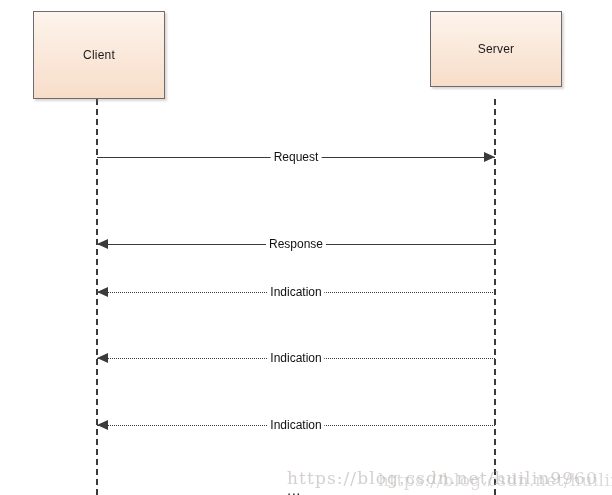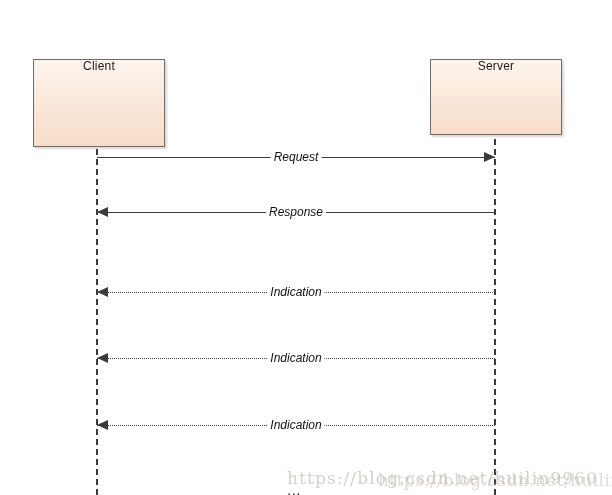--- a/index.html
+++ b/index.html
@@ -19,23 +19,22 @@
   }
 
   
   .participant {
     position: absolute;
     box-sizing: border-box;
     border: 1px solid #6b6b70;
     background: linear-gradient(to bottom, #fdf4ec 0%, #fbeadc 45%, #f7ddc9 100%);
     box-shadow: 2px 2px 2px rgba(140,120,110,0.30);
     display: flex;
-    align-items: flex-start;
+    align-items: center;
     justify-content: center;
-    margin-top: 48px;
   }
   .participant .plabel {
     font-size: 12px;
     color: #1a1a1a;
     letter-spacing: 0.2px;
     line-height: 1;
     user-select: none;
   }
 
   
@@ -43,21 +42,20 @@
     position: absolute;
     width: 0;
     border-left: 2px dashed #3a3a3c;
     
   }
 
   
   .message {
     position: absolute;
     height: 16px;
-    font-style: italic;
   }
   .msg-line {
     position: absolute;
     top: 8px;
     height: 0;
     border-top-width: 1.4px;
     border-top-color: #3a3a3c;
   }
   .msg-line.solid { border-top-style: solid; }
   .msg-line.dotted {
@@ -137,21 +135,21 @@
   <div class="participant" id="participant-server" style="left: 430px; top: 11px; width: 132px; height: 76px; background: linear-gradient(rgb(253, 244, 236) 0%, rgb(247, 221, 201) 100%); border-color: rgb(107, 107, 112);">
     <span class="plabel">Server</span>
   </div>
 
   <div class="message" id="message-0" style="left: 97px; top: 149px; width: 398px;">
     <div class="msg-line solid" style="left: 0px; width: 398px;"></div>
     <div class="arrowhead right" style="left: 398px;"></div>
     <div class="msg-label">Request</div>
   </div>
 
-  <div class="message" id="message-1" style="left: 97px; top: 204px; width: 398px;">
+  <div class="message" id="message-1" style="left: 97px; top: 236px; width: 398px;">
     <div class="msg-line solid" style="left: 0px; width: 398px;"></div>
     <div class="arrowhead left" style="left: 0px;"></div>
     <div class="msg-label">Response</div>
   </div>
 
   <div class="message" id="message-2" style="left: 97px; top: 284px; width: 398px;">
     <div class="msg-line dotted" style="left: 0px; width: 398px;"></div>
     <div class="arrowhead left" style="left: 0px;"></div>
     <div class="msg-label">Indication</div>
   </div>

